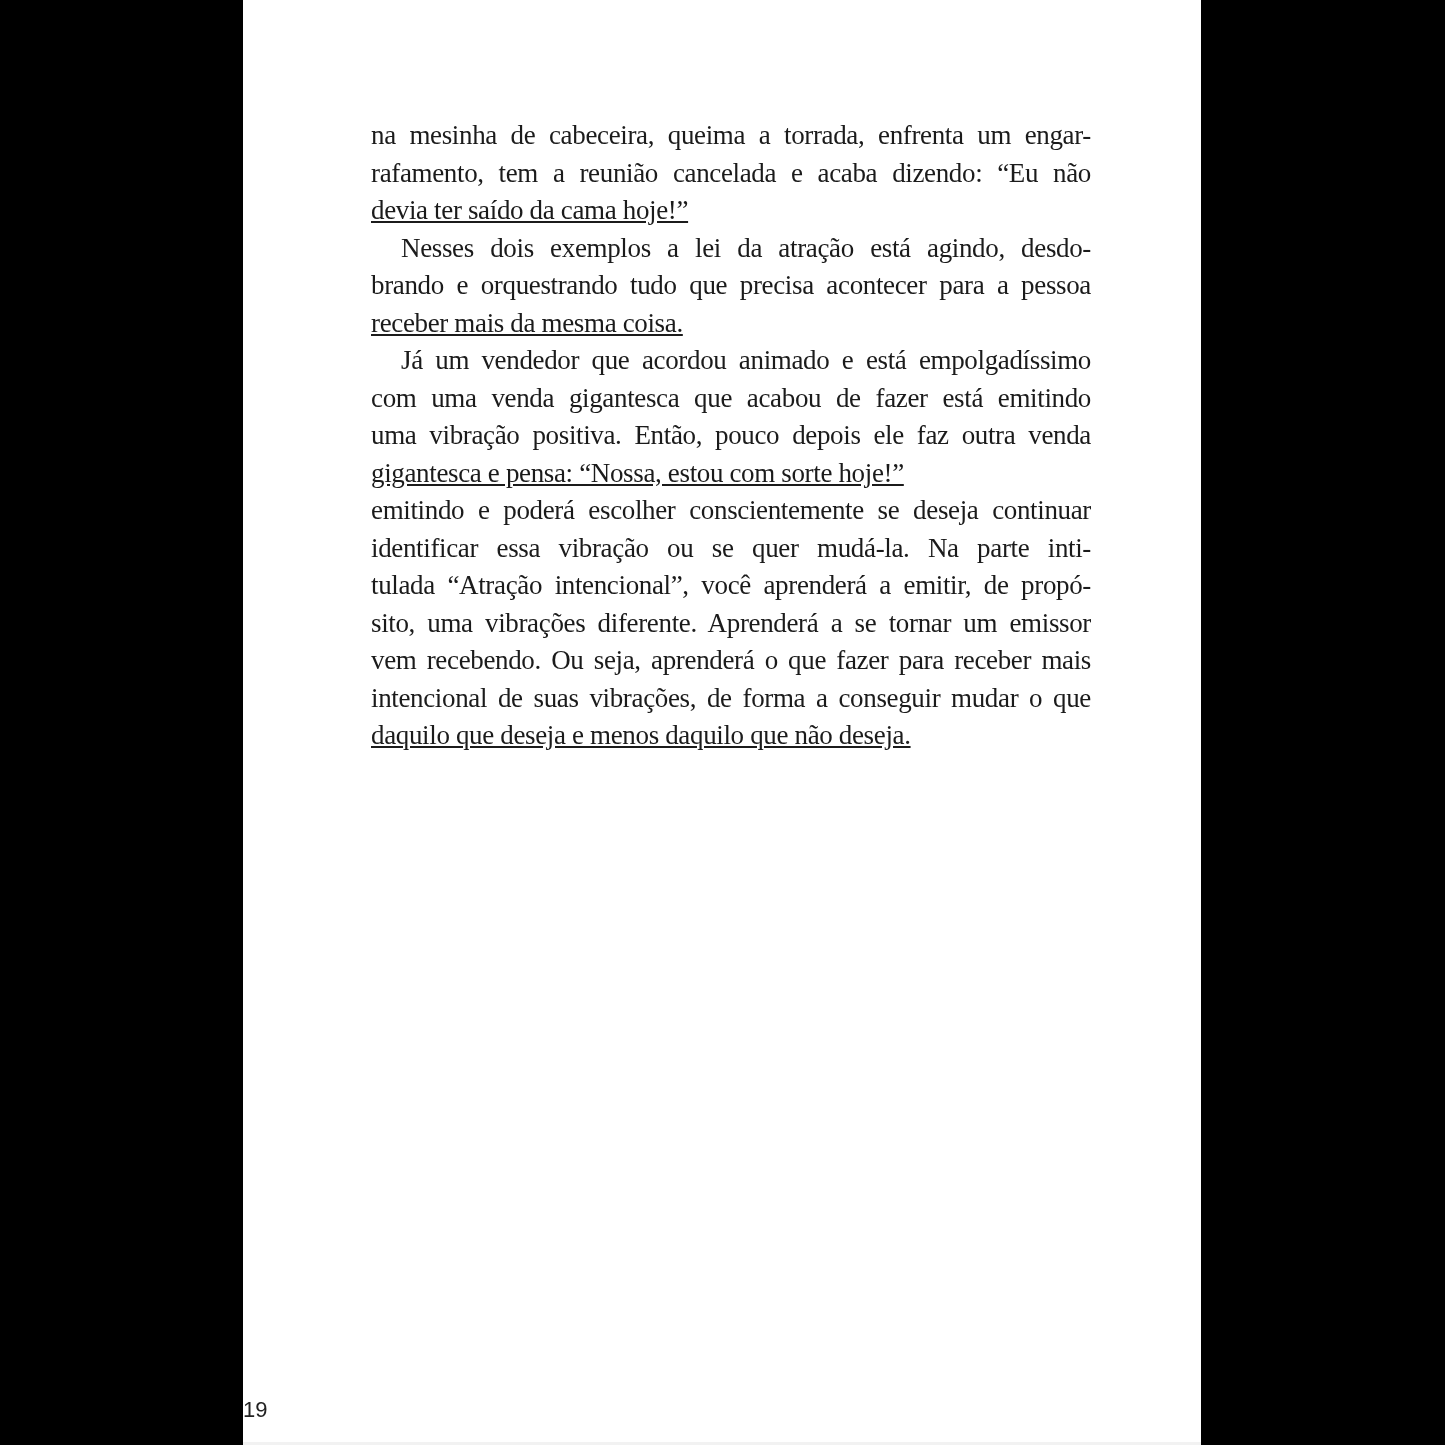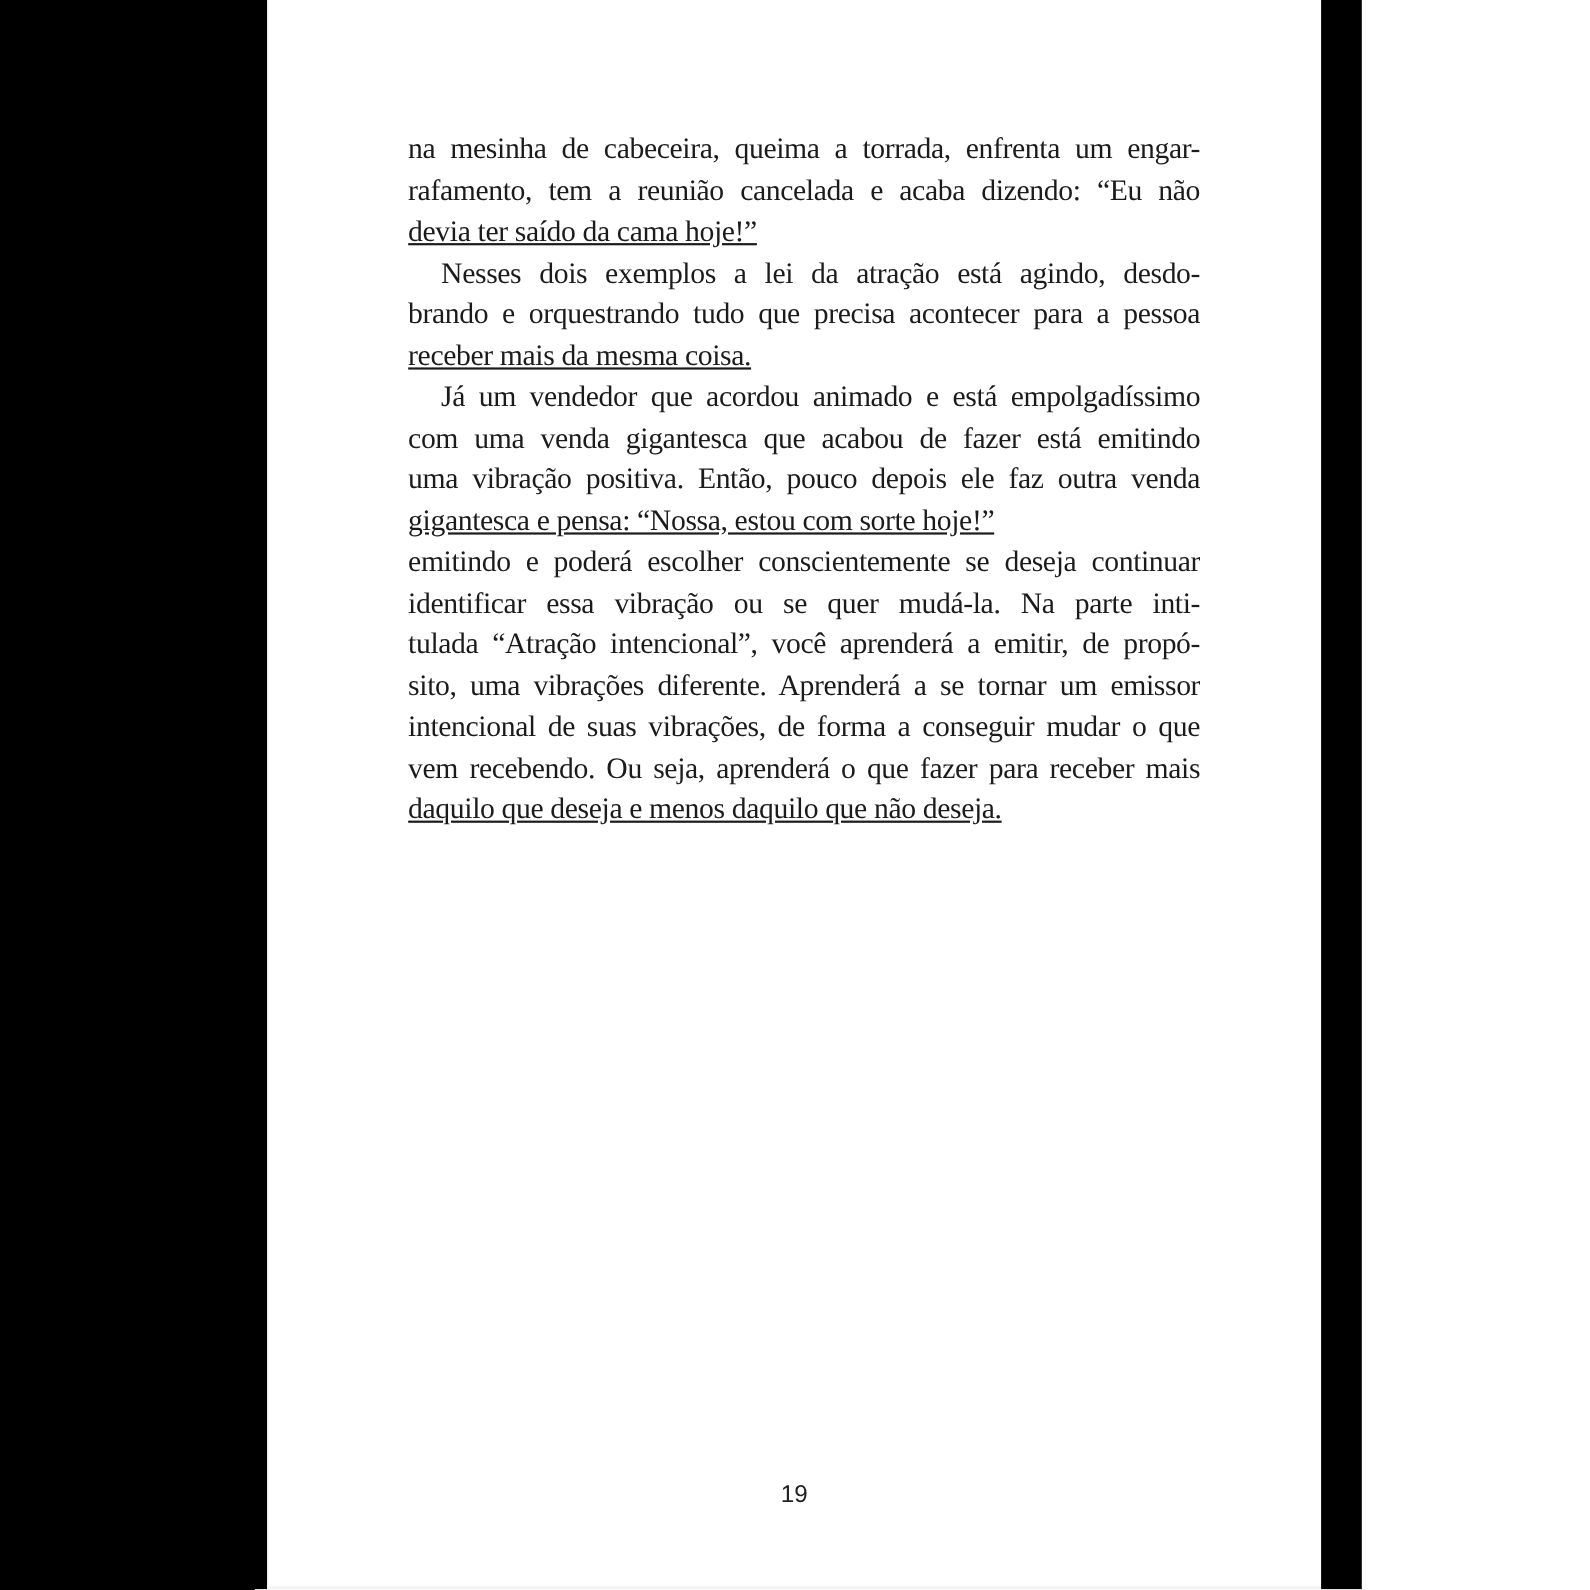--- a/index.html
+++ b/index.html
@@ -2,21 +2,21 @@
 <html><head>
 <meta charset="utf-8">
 <style>
   html, body {
     margin: 0;
     padding: 0;
     background: #ffffff;
   }
   .canvas {
     position: relative;
-    width: 1238px;
+    width: 1445px;
     height: 1445px;
     background: #ffffff;
     overflow: hidden;
     font-family: "Liberation Serif", serif;
   }
   .bar {
     position: absolute;
     top: 0;
     height: 1445px;
     background: #000000;
@@ -56,23 +56,22 @@
   .line.last {
     text-align-last: left;
     text-decoration: underline;
   }
   .line.indent {
     padding-left: 30px;
   }
   .folio {
     position: absolute;
     left: 0;
-    top: 1345px;
+    top: 1397px;
     width: 958px;
-    text-align: center;
     font-family: "Liberation Sans", sans-serif;
     font-size: 22px;
     color: #222222;
   }
   .page-bottom-edge {
     position: absolute;
     left: 0;
     bottom: 0;
     width: 958px;
     height: 3px;
@@ -101,22 +100,22 @@
           <span class="line indent">Já um vendedor que acordou animado e está empolgadíssimo</span>
           <span class="line">com uma venda gigantesca que acabou de fazer está emitindo</span>
           <span class="line">uma vibração positiva. Então, pouco depois ele faz outra venda</span>
           <span class="line last">gigantesca e pensa: “Nossa, estou com sorte hoje!”</span>
         </p>
         <p>
           <span class="line">emitindo e poderá escolher conscientemente se deseja continuar</span>
           <span class="line">identificar essa vibração ou se quer mudá-la. Na parte inti-</span>
           <span class="line">tulada “Atração intencional”, você aprenderá a emitir, de propó-</span>
           <span class="line">sito, uma vibrações diferente. Aprenderá a se tornar um emissor</span>
+          <span class="line">vem recebendo. Ou seja, aprenderá o que fazer para receber mais</span>
           <span class="line">intencional de suas vibrações, de forma a conseguir mudar o que</span>
-          <span class="line">vem recebendo. Ou seja, aprenderá o que fazer para receber mais</span>
           <span class="line last">daquilo que deseja e menos daquilo que não deseja.</span>
         </p>
       </div>
     <div class="folio">19</div>
     <div class="page-bottom-edge"></div>
   </div>
 
   <div class="bar right"></div>
 </div>
 

